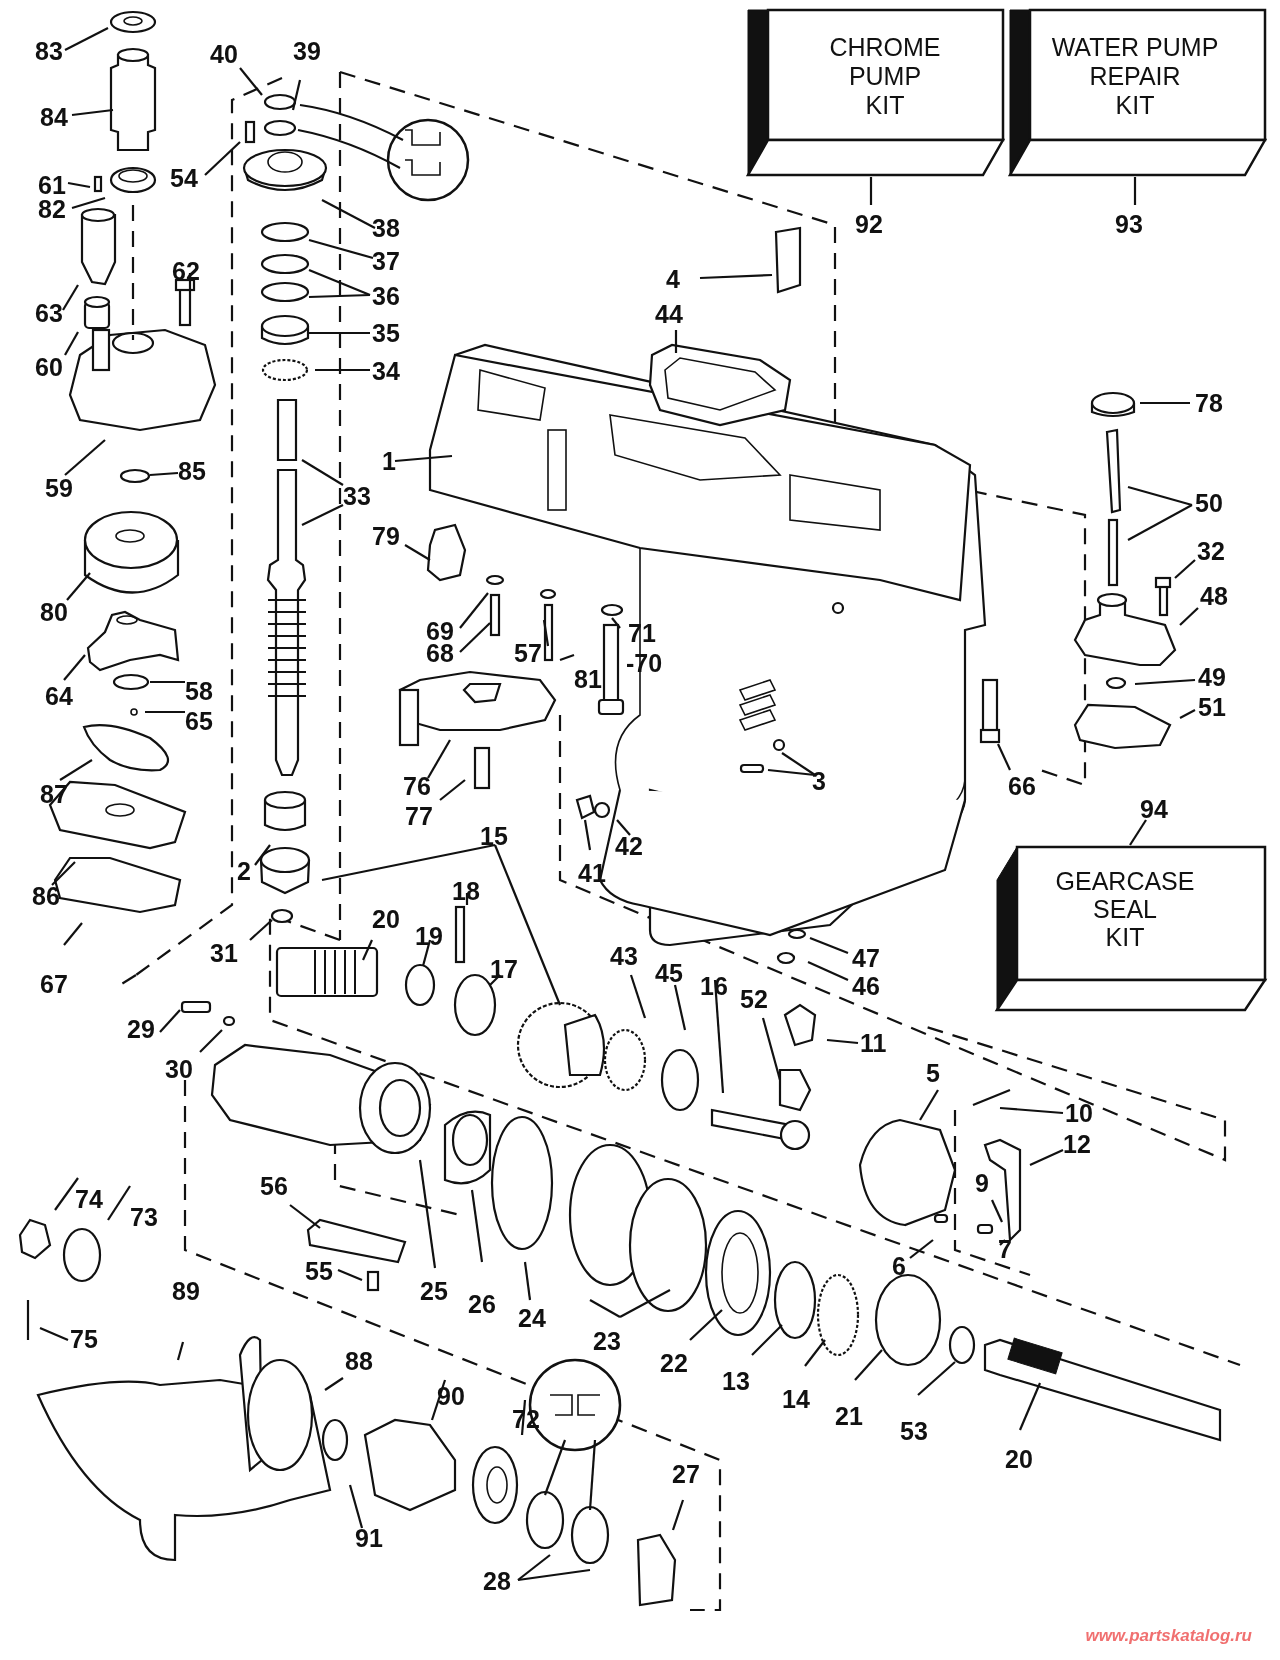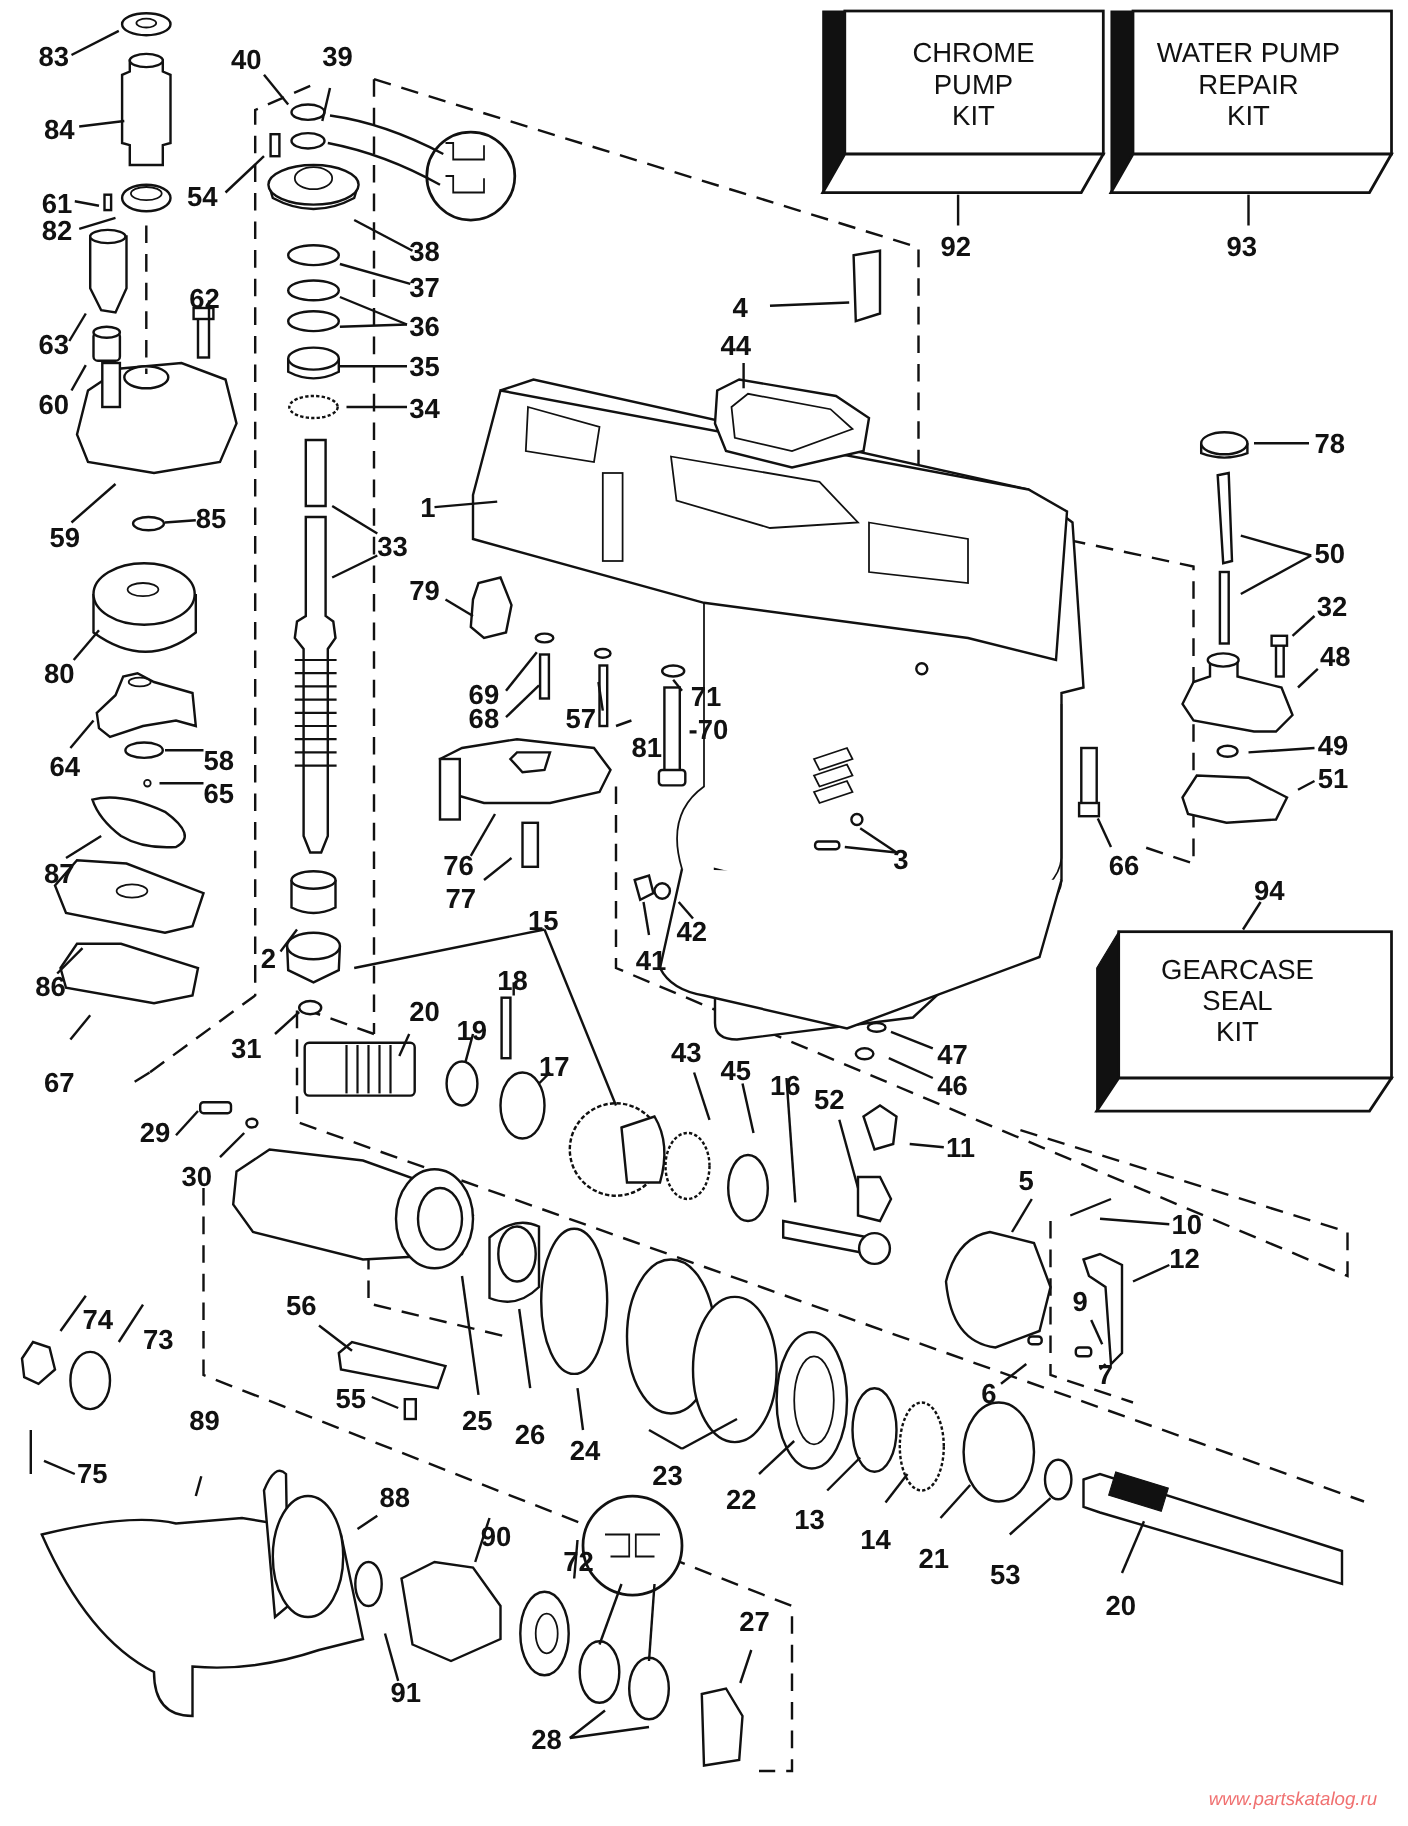--- a/index.html
+++ b/index.html
@@ -5,21 +5,21 @@
   html, body { margin: 0; padding: 0; background: #ffffff; }
   body { width: 1280px; height: 1660px; position: relative; overflow: hidden; font-family: "Liberation Sans", sans-serif; }
   #diagram { position: absolute; left: 0; top: 0; width: 1280px; height: 1660px; }
   .callout { font-family: "Liberation Sans", sans-serif; font-weight: bold; font-size: 25px; fill: #111; }
   .kit-text { font-family: "Liberation Sans", sans-serif; font-size: 25px; fill: #111; text-anchor: middle; }
   .part { fill: #fff; stroke: #111; stroke-width: 2.2; }
   .part-thin { fill: none; stroke: #111; stroke-width: 1.6; }
   .leader { stroke: #111; stroke-width: 2.2; fill: none; }
   .dash { stroke: #111; stroke-width: 2.2; fill: none; stroke-dasharray: 16 10; }
   .solid-black { fill: #111; stroke: #111; }
-  .watermark { position: absolute; right: 28px; bottom: 14px; font-family: "Liberation Sans", sans-serif; font-weight: normal; font-style: italic; font-size: 17px; color: #f07070; margin-left: 36px; }
+  .watermark { position: absolute; right: 28px; bottom: 14px; font-family: "Liberation Sans", sans-serif; font-weight: bold; font-style: italic; font-size: 17px; color: #f07070; margin-left: 36px; }
 </style>
 </head>
 <body>
 
 <svg id="diagram" viewBox="0 0 1280 1660" xmlns="http://www.w3.org/2000/svg">
 
   <g>
     <polyline class="dash" points="282,78 232,100 232,905 136,975"></polyline>
     <line class="dash" x1="136" y1="975" x2="120" y2="985"></line>
     <polyline class="dash" points="340,72 835,225 835,560"></polyline>

